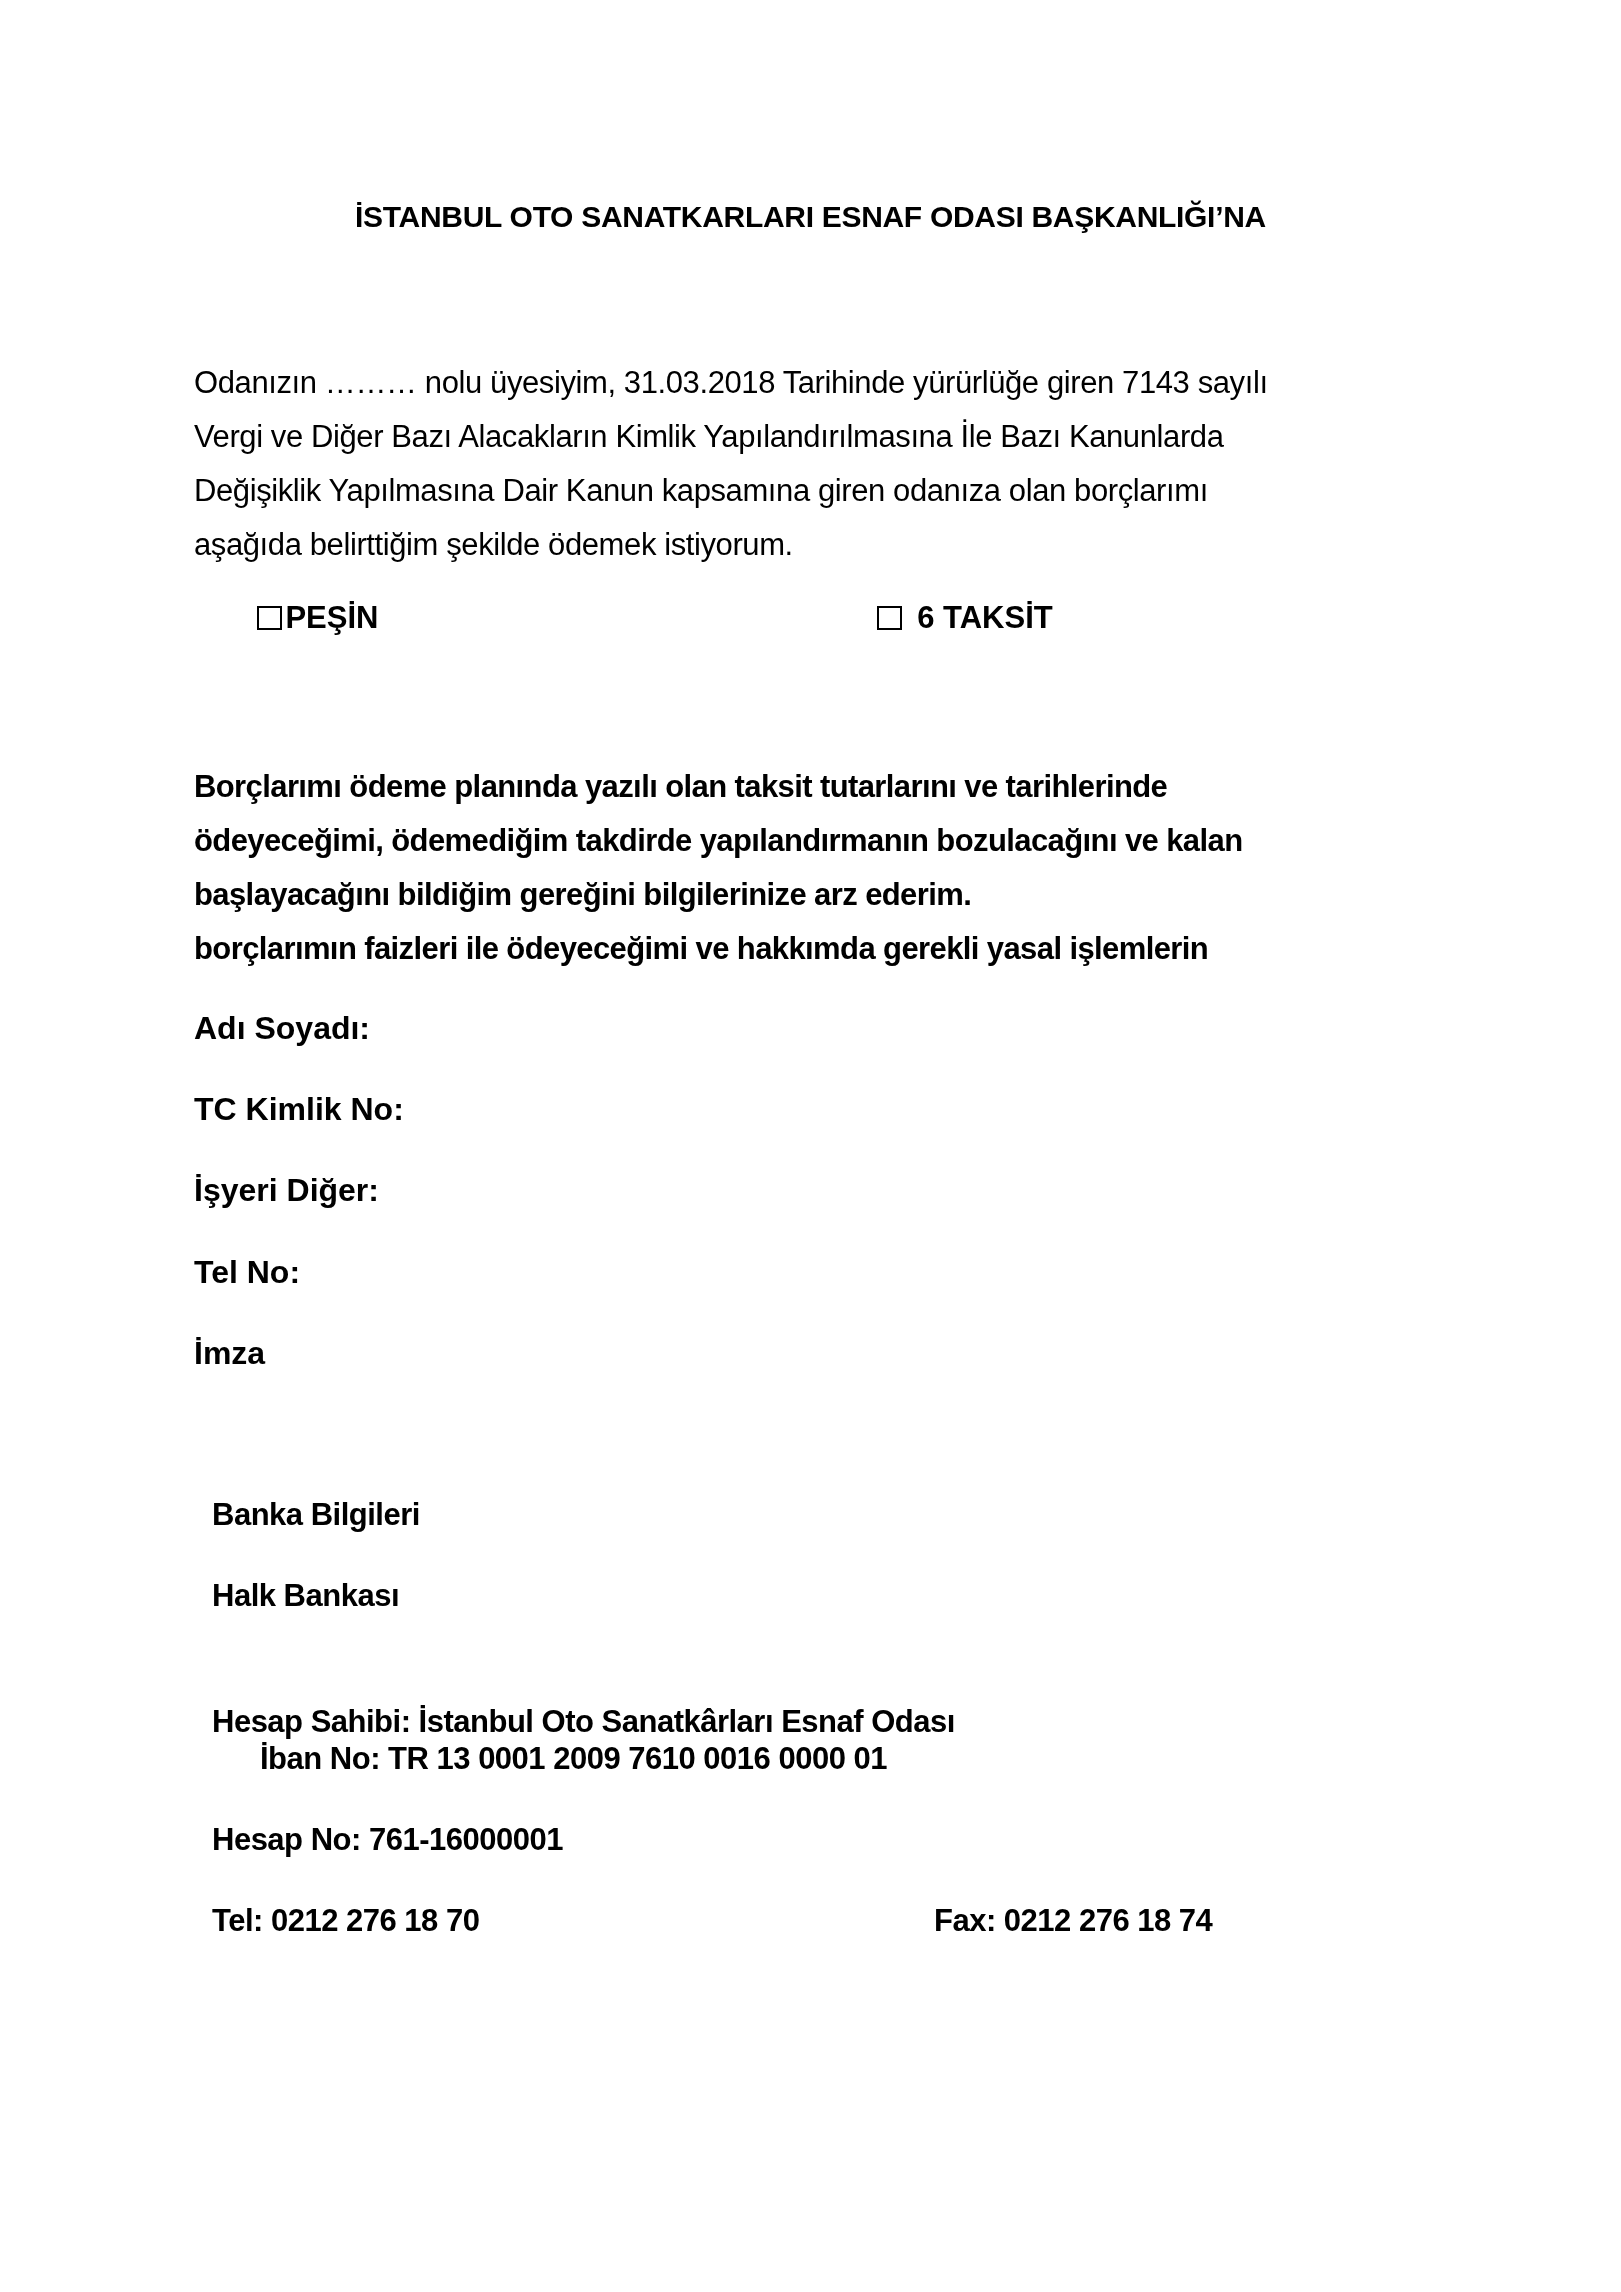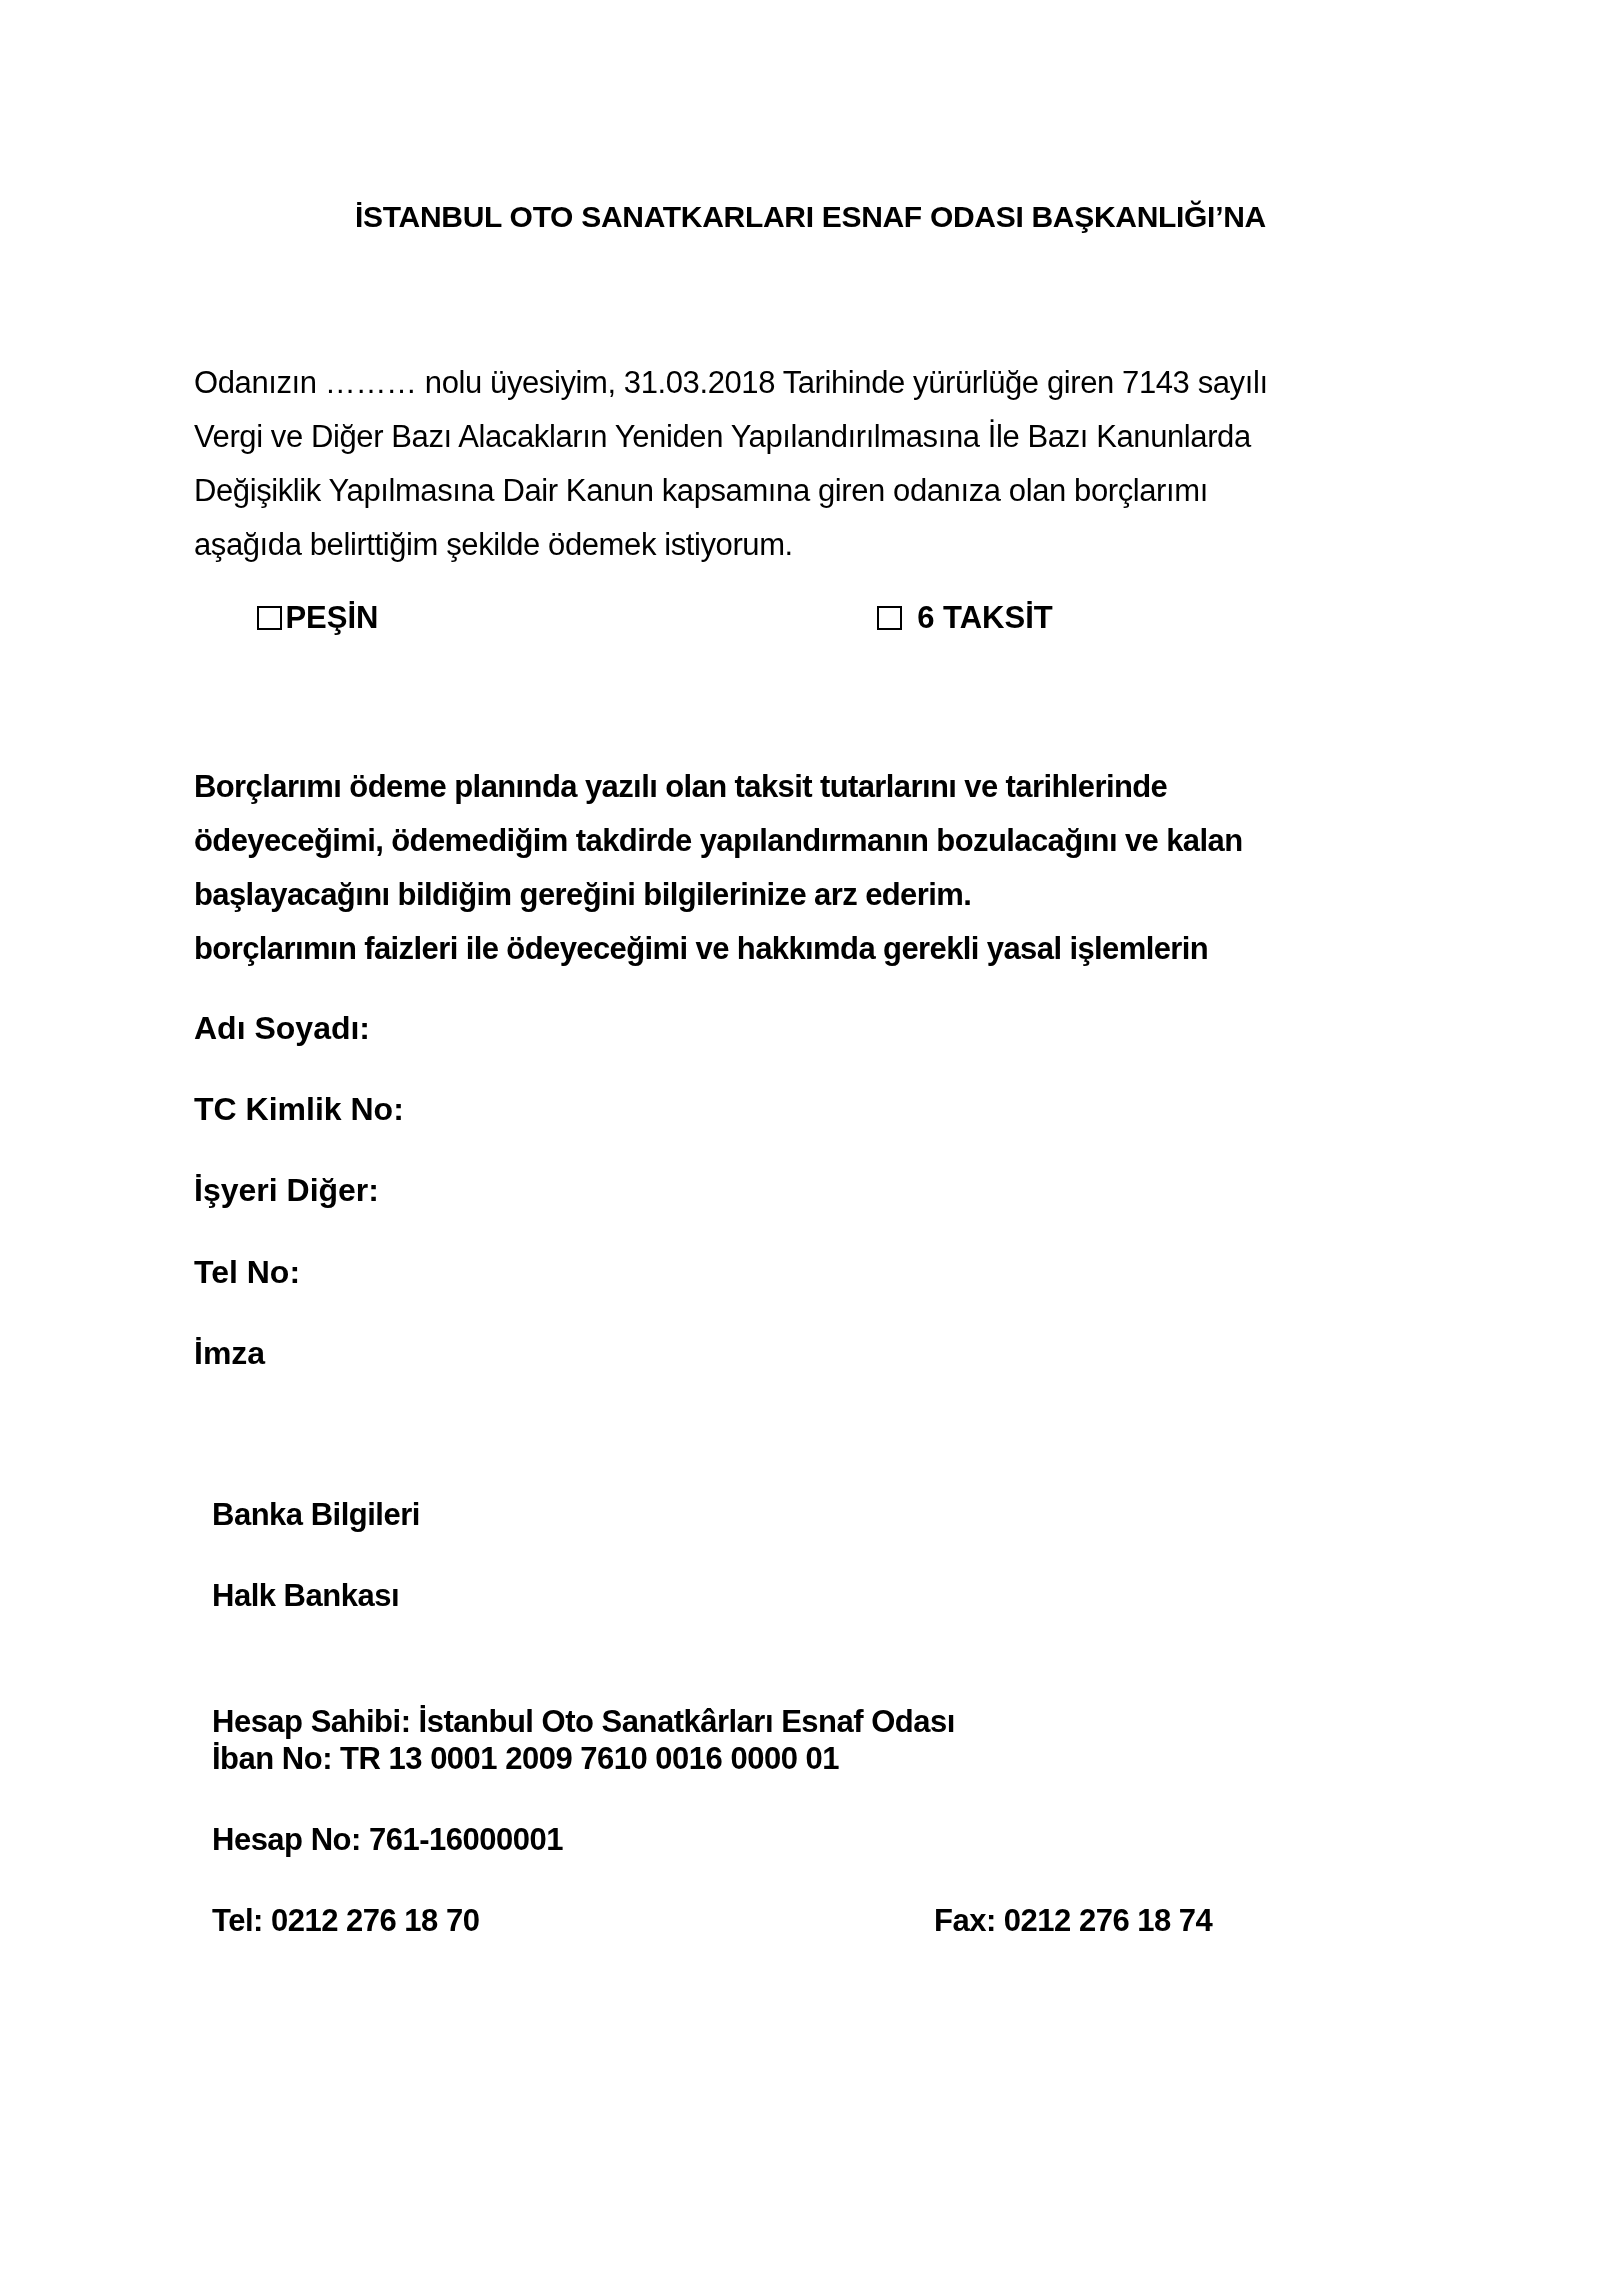--- a/index.html
+++ b/index.html
@@ -28,21 +28,21 @@
     .field { left: 194px; font-size: 32px; font-weight: bold; }
     .bank { left: 212px; font-size: 31px; font-weight: bold; letter-spacing: -0.5px; }
   </style>
 </head>
 <body>
 
 <div class="abs title">İSTANBUL OTO SANATKARLARI ESNAF ODASI BAŞKANLIĞI’NA</div>
 
 <div class="abs para p1">
   <span class="line">Odanızın ……… nolu üyesiyim, 31.03.2018  Tarihinde yürürlüğe giren 7143 sayılı</span>
-  <span class="line">Vergi ve Diğer  Bazı Alacakların Yeniden Yapılandırılmasına İle Bazı Kanunlarda</span>
+  <span class="line">Vergi ve Diğer  Bazı Alacakların Kimlik Yapılandırılmasına İle Bazı Kanunlarda</span>
   <span class="line">Değişiklik Yapılmasına Dair Kanun kapsamına giren odanıza olan borçlarımı</span>
   <span class="line">aşağıda belirttiğim şekilde ödemek istiyorum.</span>
 </div>
 
 <div class="abs opt opt1" style="left:257px;">
   <span class="box"></span>
   <span>PEŞİN</span>
 </div>
 <div class="abs opt opt2" style="left:877px;">
   <span class="box"></span>
@@ -58,17 +58,17 @@
 
 <div class="abs field" style="top:1010px;">Adı Soyadı:</div>
 <div class="abs field" style="top:1091px;">TC Kimlik No:</div>
 <div class="abs field" style="top:1172px;">İşyeri Diğer:</div>
 <div class="abs field" style="top:1254px;">Tel No:</div>
 <div class="abs field" style="top:1335px;">İmza</div>
 
 <div class="abs bank" style="top:1497px;">Banka Bilgileri</div>
 <div class="abs bank" style="top:1578px;">Halk Bankası</div>
 <div class="abs bank" style="top:1659px;margin-top:45px;">Hesap Sahibi: İstanbul Oto Sanatkârları Esnaf Odası</div>
-<div class="abs bank" style="top:1741px;">İban No: TR 13 0001 2009 7610 0016 0000 01</div>
+<div class="abs bank" style="top:1741px;margin-left:48px;">İban No: TR 13 0001 2009 7610 0016 0000 01</div>
 <div class="abs bank" style="top:1822px;">Hesap No: 761-16000001</div>
 <div class="abs bank" style="top:1903px;">Tel: 0212 276 18 70</div>
 <div class="abs bank" style="top:1903px; left:934px;">Fax: 0212 276 18 74</div>
 
 
 </body></html>

